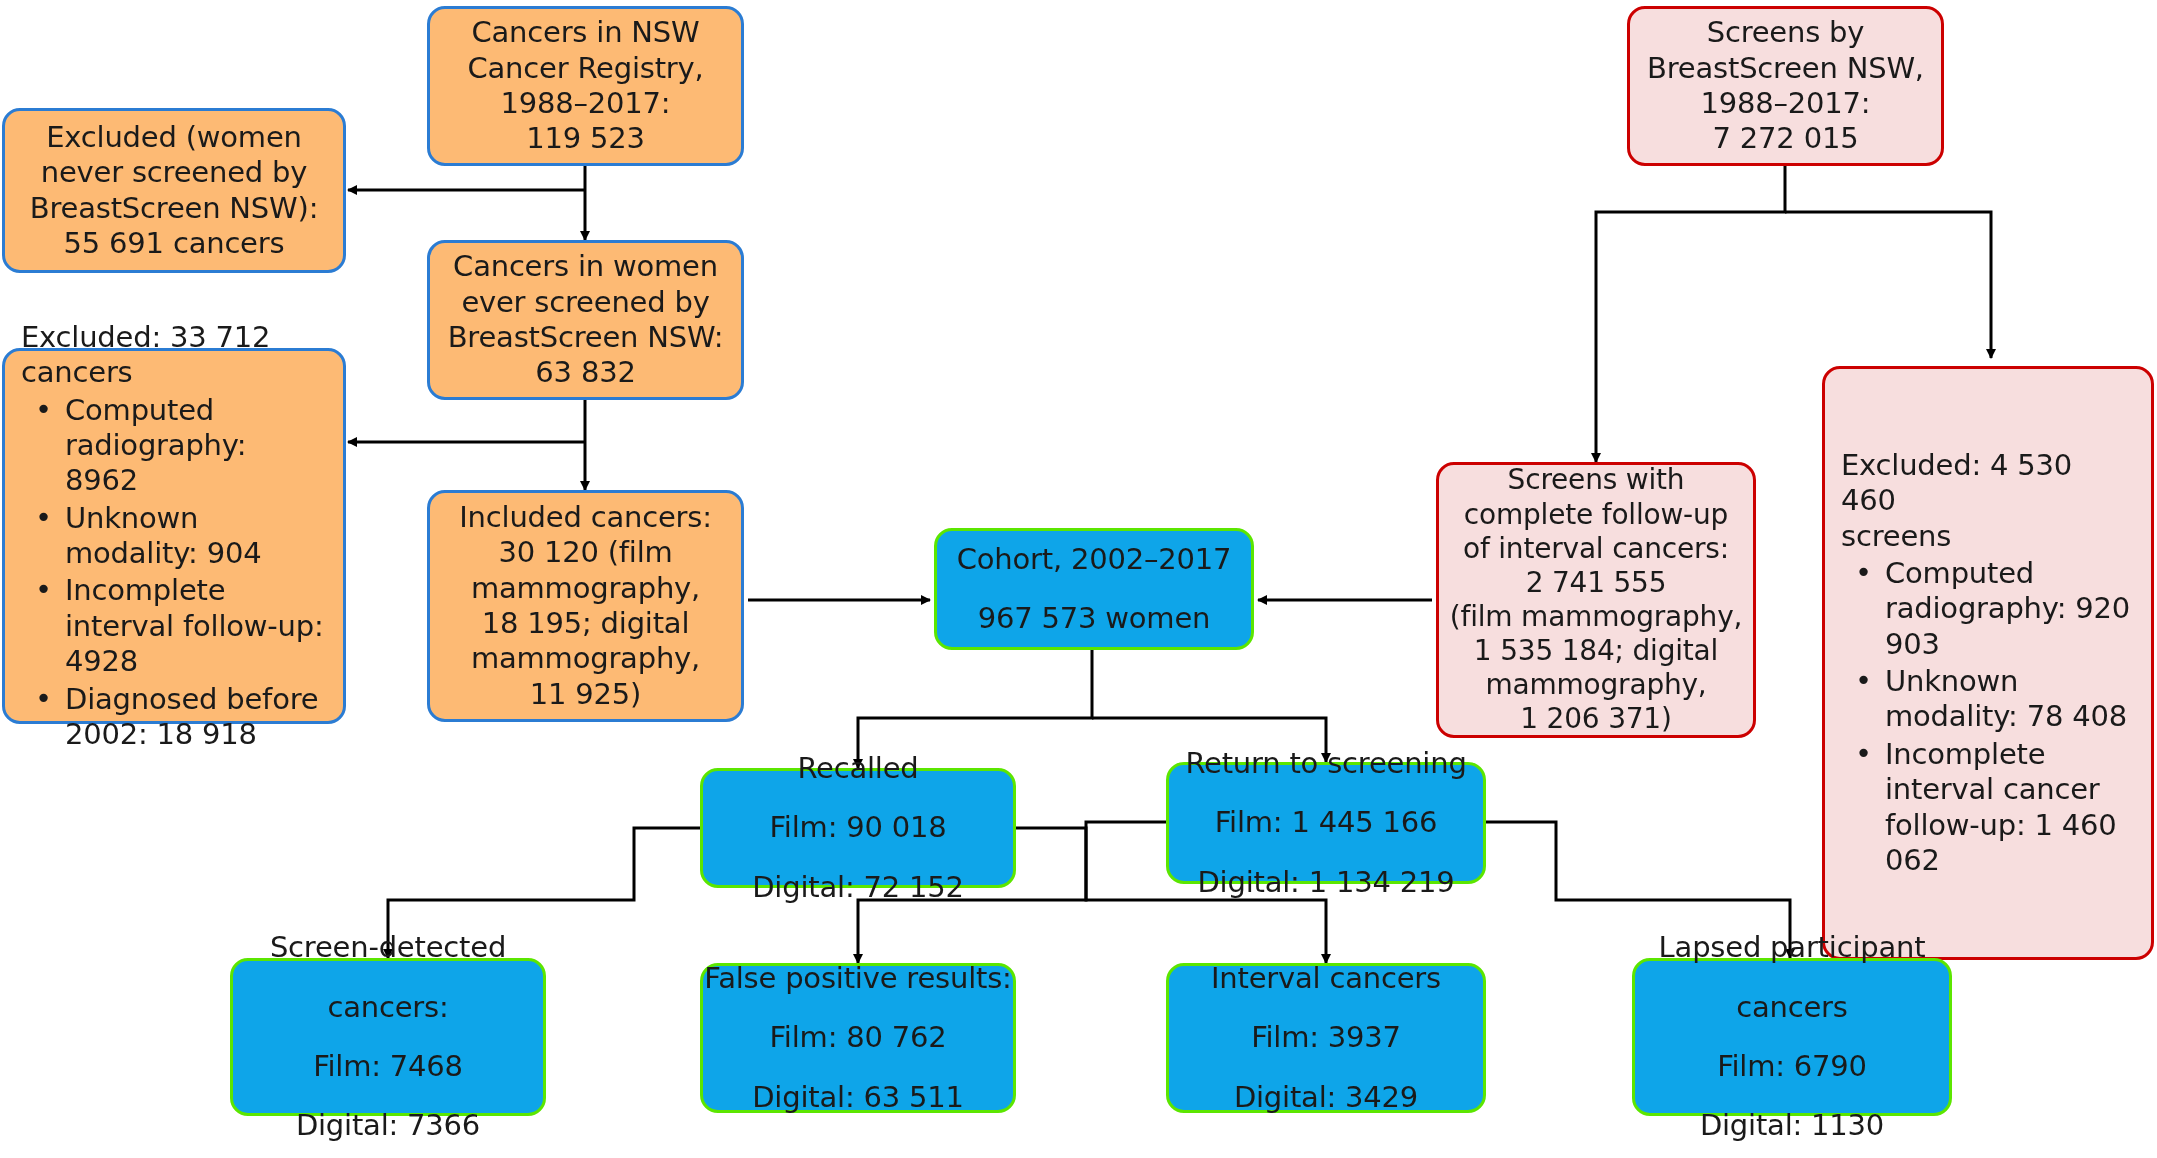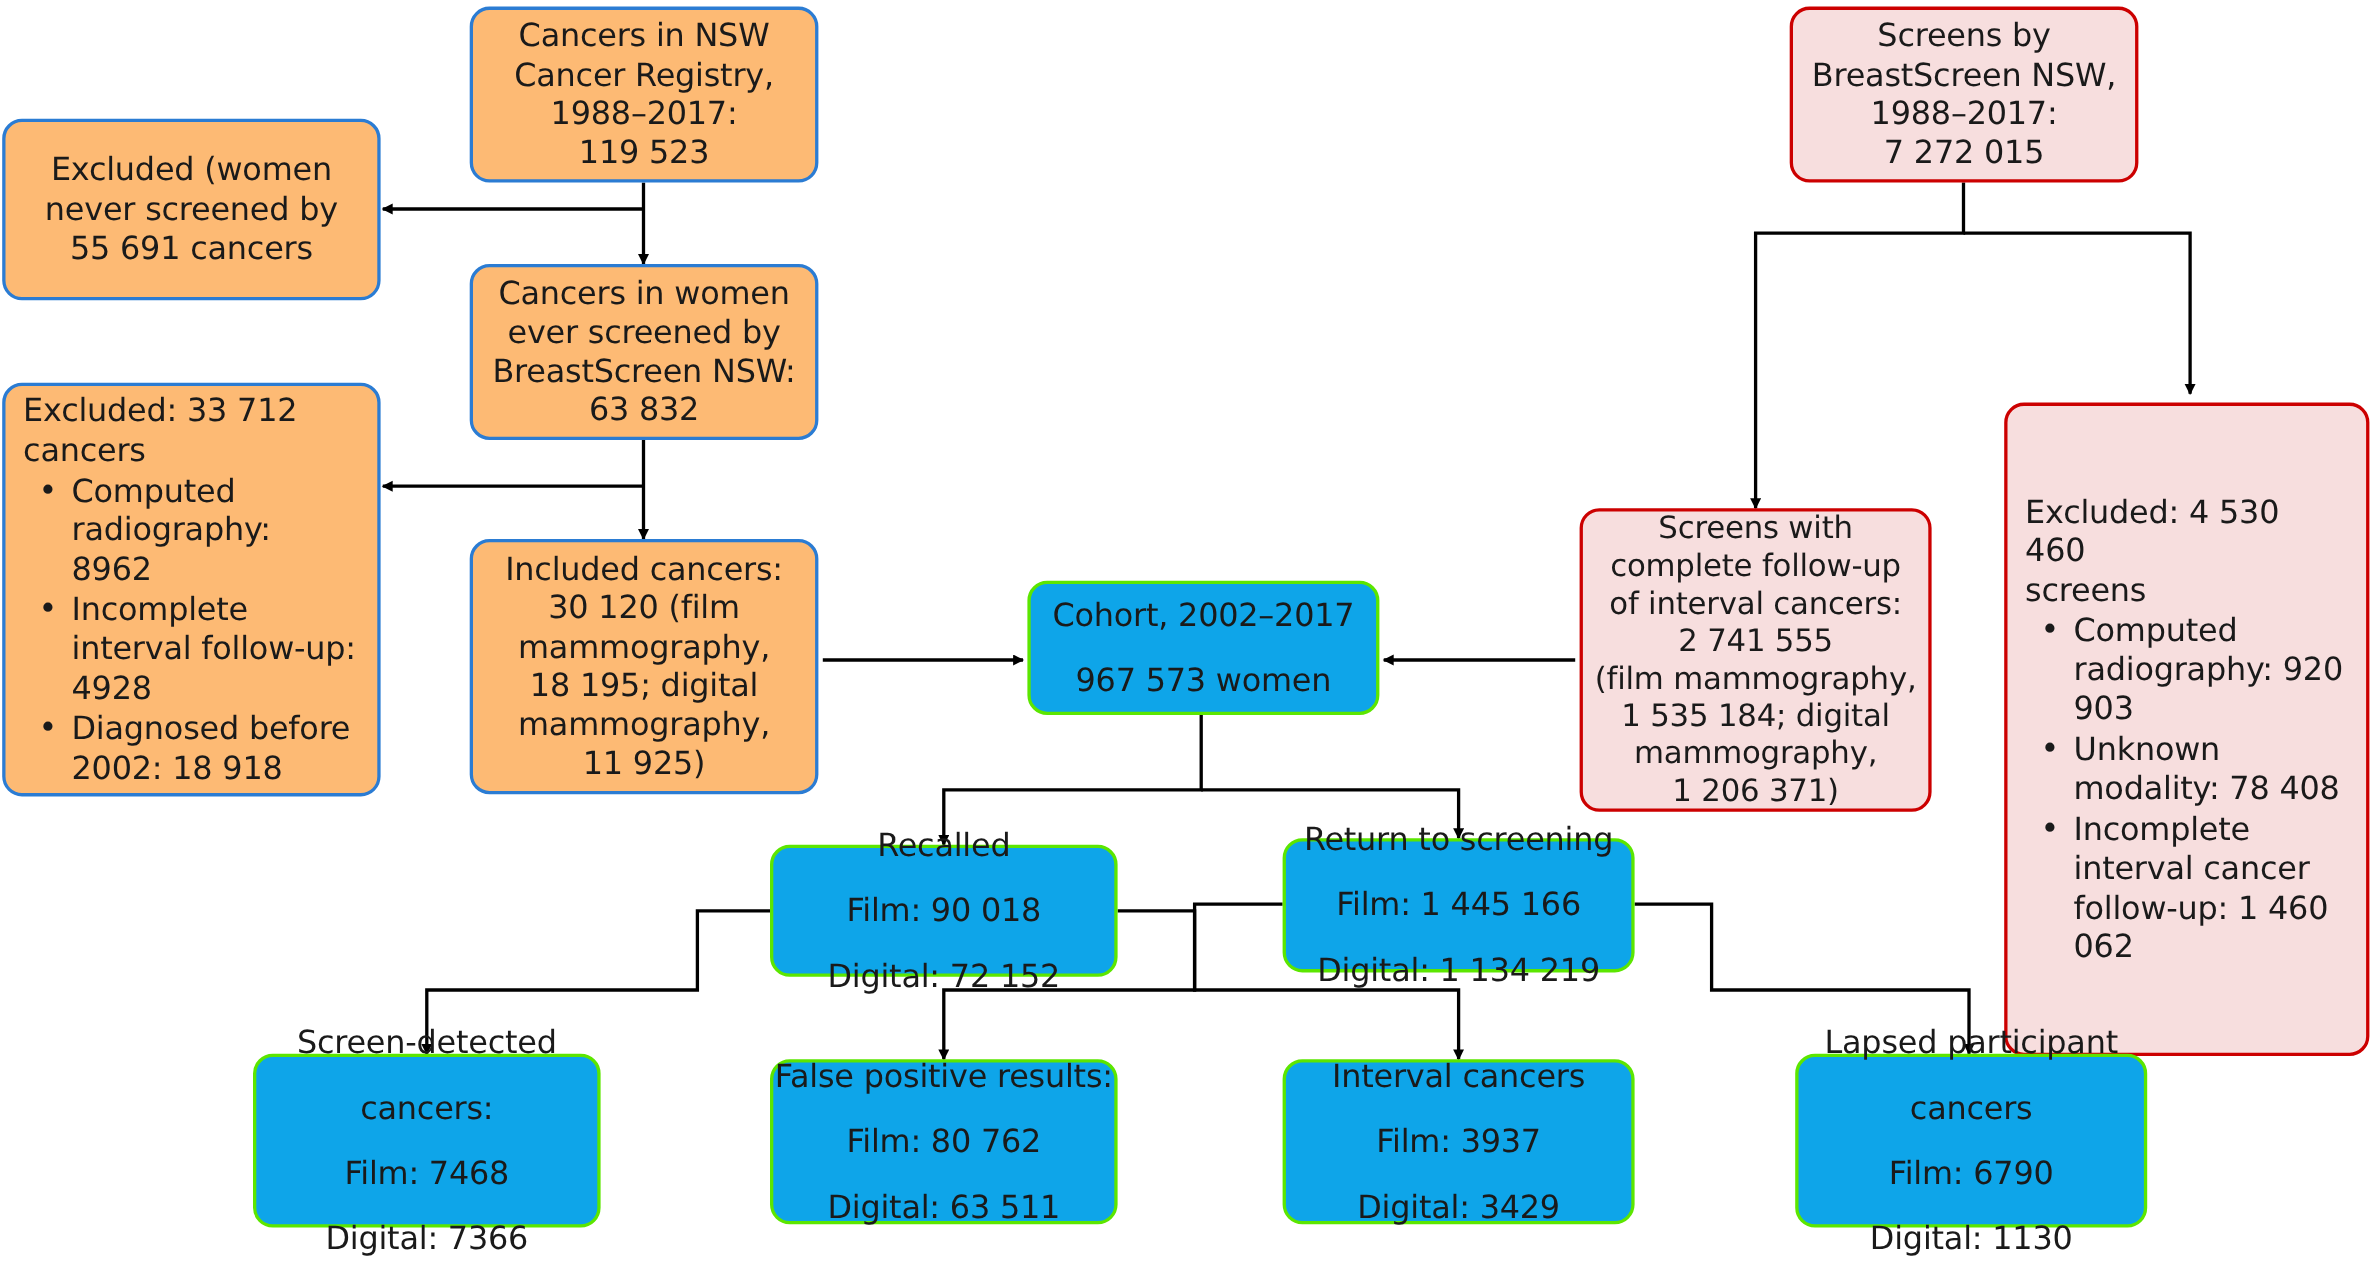--- a/index.html
+++ b/index.html
@@ -108,37 +108,39 @@
   <div class="node blue center" style="left:427px; top:6px; width:317px; height:160px;">
     <span class="line">Cancers in NSW</span>
     <span class="line">Cancer Registry,</span>
     <span class="line">1988–2017:</span>
     <span class="line">119 523</span>
   </div>
 
   <div class="node blue center" style="left:2px; top:108px; width:344px; height:165px;">
     <span class="line">Excluded (women</span>
     <span class="line">never screened by</span>
+    <span class="line">BreastScreen NSW):</span>
     <span class="line">55 691 cancers</span>
   </div>
 
   <div class="node blue center" style="left:427px; top:240px; width:317px; height:160px;">
     <span class="line">Cancers in women</span>
     <span class="line">ever screened by</span>
     <span class="line">BreastScreen NSW:</span>
     <span class="line">63 832</span>
   </div>
 
   <div class="node blue left" style="left:2px; top:348px; width:344px; height:376px; padding:16px 16px;">
     <div class="heading-lines">
       <span class="wrapline">Excluded: 33 712</span>
       <span class="wrapline">cancers</span>
     </div>
     <ul class="bullets">
       <li>Computed radiography: 8962</li>
+      <li>Unknown modality: 904</li>
       <li>Incomplete interval follow-up: 4928</li>
       <li>Diagnosed before 2002: 18 918</li>
     </ul>
   </div>
 
   <div class="node blue center" style="left:427px; top:490px; width:317px; height:232px;">
     <span class="line">Included cancers:</span>
     <span class="line">30 120 (film</span>
     <span class="line">mammography,</span>
     <span class="line">18 195; digital</span>

